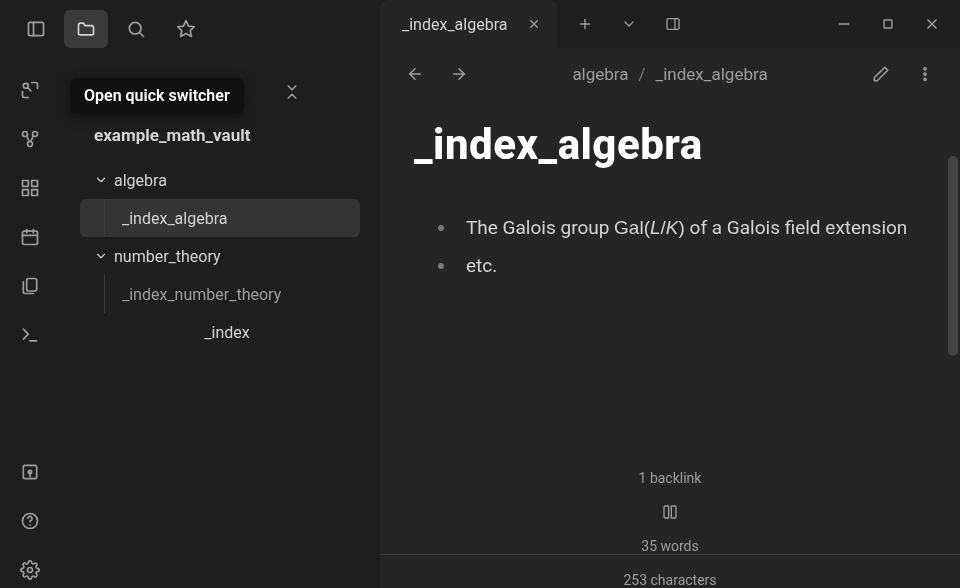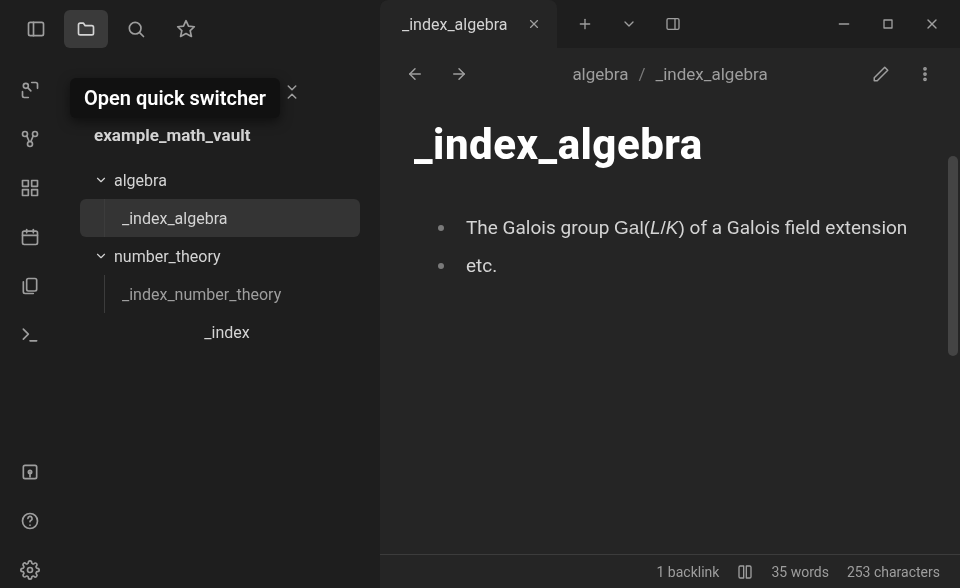--- a/index.html
+++ b/index.html
@@ -40,21 +40,21 @@
   .top-icons .tbtn{width:44px;height:38px;display:flex;align-items:center;justify-content:center;
     border-radius:6px;color:var(--fg-dim);}
   .top-icons .tbtn.active{background:var(--bg-active);color:var(--fg);}
   .top-icons .tbtn svg{width:20px;height:20px;stroke:currentColor;fill:none;stroke-width:2;
     stroke-linecap:round;stroke-linejoin:round;}
 
   .ribbon{top:58px;} 
 
   
   .tooltip{position:absolute;left:70px;top:78px;background:var(--bg-tooltip);
-    color:#fff;font-weight:600;font-size:20px;padding:8px 14px;border-radius:6px;
+    color:#fff;font-weight:600;font-size:16px;padding:8px 14px;border-radius:6px;
     white-space:nowrap;box-shadow:0 4px 12px rgba(0,0,0,.5);z-index:50;}
 
   
   .collapse-btn{position:absolute;left:278px;top:78px;width:28px;height:28px;
     display:flex;align-items:center;justify-content:center;color:var(--fg-dim);}
   .collapse-btn svg{width:18px;height:18px;stroke:currentColor;fill:none;stroke-width:2;
     stroke-linecap:round;stroke-linejoin:round;}
 
   
   .sidebar{position:absolute;left:70px;top:117px;width:300px;bottom:0;overflow:hidden;
@@ -108,21 +108,21 @@
     border-radius:50%;background:var(--fg-dimmer);}
   .math{font-family:Liberation Sans, sans-serif;}
   .mi{font-style:italic;}
   sup{font-size:.7em;vertical-align:super;}
 
   .scrollbar{position:absolute;right:2px;top:56px;width:10px;height:200px;background:#444;
     border-radius:5px;}
 
   .statusbar{height:34px;border-top:1px solid var(--border);display:flex;align-items:center;
     justify-content:flex-end;gap:18px;padding:0 20px;font-size:14px;color:var(--fg-dim);
-    background:var(--bg-panel);}
+    background:var(--bg-panel);flex-direction:column;}
   .statusbar .sbitem{display:flex;align-items:center;gap:6px;}
   .statusbar svg{width:16px;height:16px;stroke:currentColor;fill:none;stroke-width:2;
     stroke-linecap:round;stroke-linejoin:round;}
 </style>
 </head>
 <body>
 
 <div class="win-accent"></div>
 
 <div class="top-icons">

